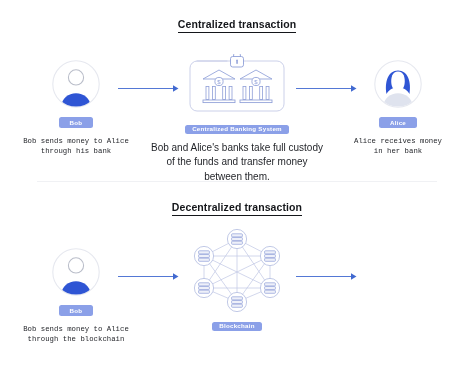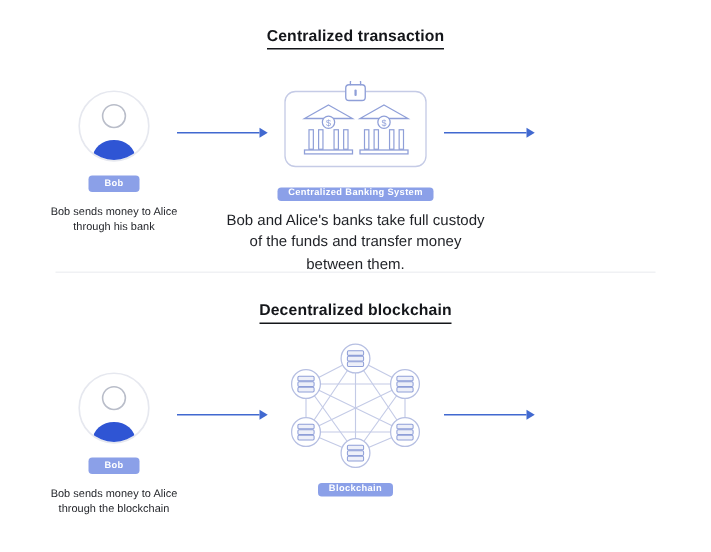--- a/index.html
+++ b/index.html
@@ -84,20 +84,21 @@
     white-space: nowrap;
   }
   .badge-wide { padding-left: 7px; padding-right: 7px; }
 
   .caption {
     margin-top: 7px;
     font-size: 7.3px;
     line-height: 1.42;
     color: #1f2126;
     letter-spacing: 0.02px;
+    font-family: Liberation Mono, monospace;
   }
 
   
   .arrow {
     position: absolute;
     height: 9px;
   }
   .arrow svg { display: block; }
 
   
@@ -197,28 +198,46 @@
 of the funds and transfer money between them.</div>
     </div>
 
     <div class="arrow" style="left:296px; top:84px;">
       <svg width="62" height="9" viewBox="0 0 62 9">
         <line x1="0" y1="4.5" x2="55" y2="4.5" stroke="#4169d0" stroke-width="0.9"></line>
         <path d="M55 1.2 L60.5 4.5 L55 7.8 Z" fill="#4169d0"></path>
       </svg>
     </div>
 
+    <div class="actor actor-right" style="top:60px;">
+      <div class="avatar">
+        <svg viewBox="0 0 48 48" aria-hidden="true">
+          <circle cx="24" cy="24" r="23.2" fill="#ffffff" stroke="#e6e8ef" stroke-width="1.1"></circle>
+          <clipPath id="aliceClipTop">
+              <circle cx="24" cy="24" r="22.6"></circle>
+            </clipPath>
+          <g clip-path="url(#aliceClipTop)">
+            <ellipse cx="24" cy="45.5" rx="14.2" ry="12.2" fill="#dfe3ee"></ellipse>
+            <path d="M12.5 34 C10.5 22 14 10.5 24 10.5 C34 10.5 37.5 22 35.5 34 C33 30 30 27.5 24 27.5 C18 27.5 15 30 12.5 34 Z" fill="#2f55d4"></path>
+            <path d="M24 11.5 C29.6 11.5 31.4 17.6 30.6 23.8 C30 28.4 27.6 30.6 24 30.6 C20.4 30.6 18 28.4 17.4 23.8 C16.6 17.6 18.4 11.5 24 11.5 Z" fill="#ffffff"></path>
+          </g>
+        </svg>
+      </div>
+      <div class="badge">Alice</div>
+      <div class="caption" style="white-space:pre-line;">Alice receives money
+in her bank</div>
+    </div>
   </div>
 
   <div class="divider"></div>
 
   <div class="section section-bottom">
 
     <div class="section-title title-bottom" style="top:17px;">
-      <span>Decentralized blockchain</span>
+      <span>Decentralized transaction</span>
     </div>
 
     <div class="actor actor-left" style="top:64px;">
       <div class="avatar">
         <svg viewBox="0 0 48 48" aria-hidden="true">
           <circle cx="24" cy="24" r="23.2" fill="#ffffff" stroke="#e6e8ef" stroke-width="1.1"></circle>
           <clipPath id="bobClipBot">
               <circle cx="24" cy="24" r="22.6"></circle>
             </clipPath>
           <g clip-path="url(#bobClipBot)">

